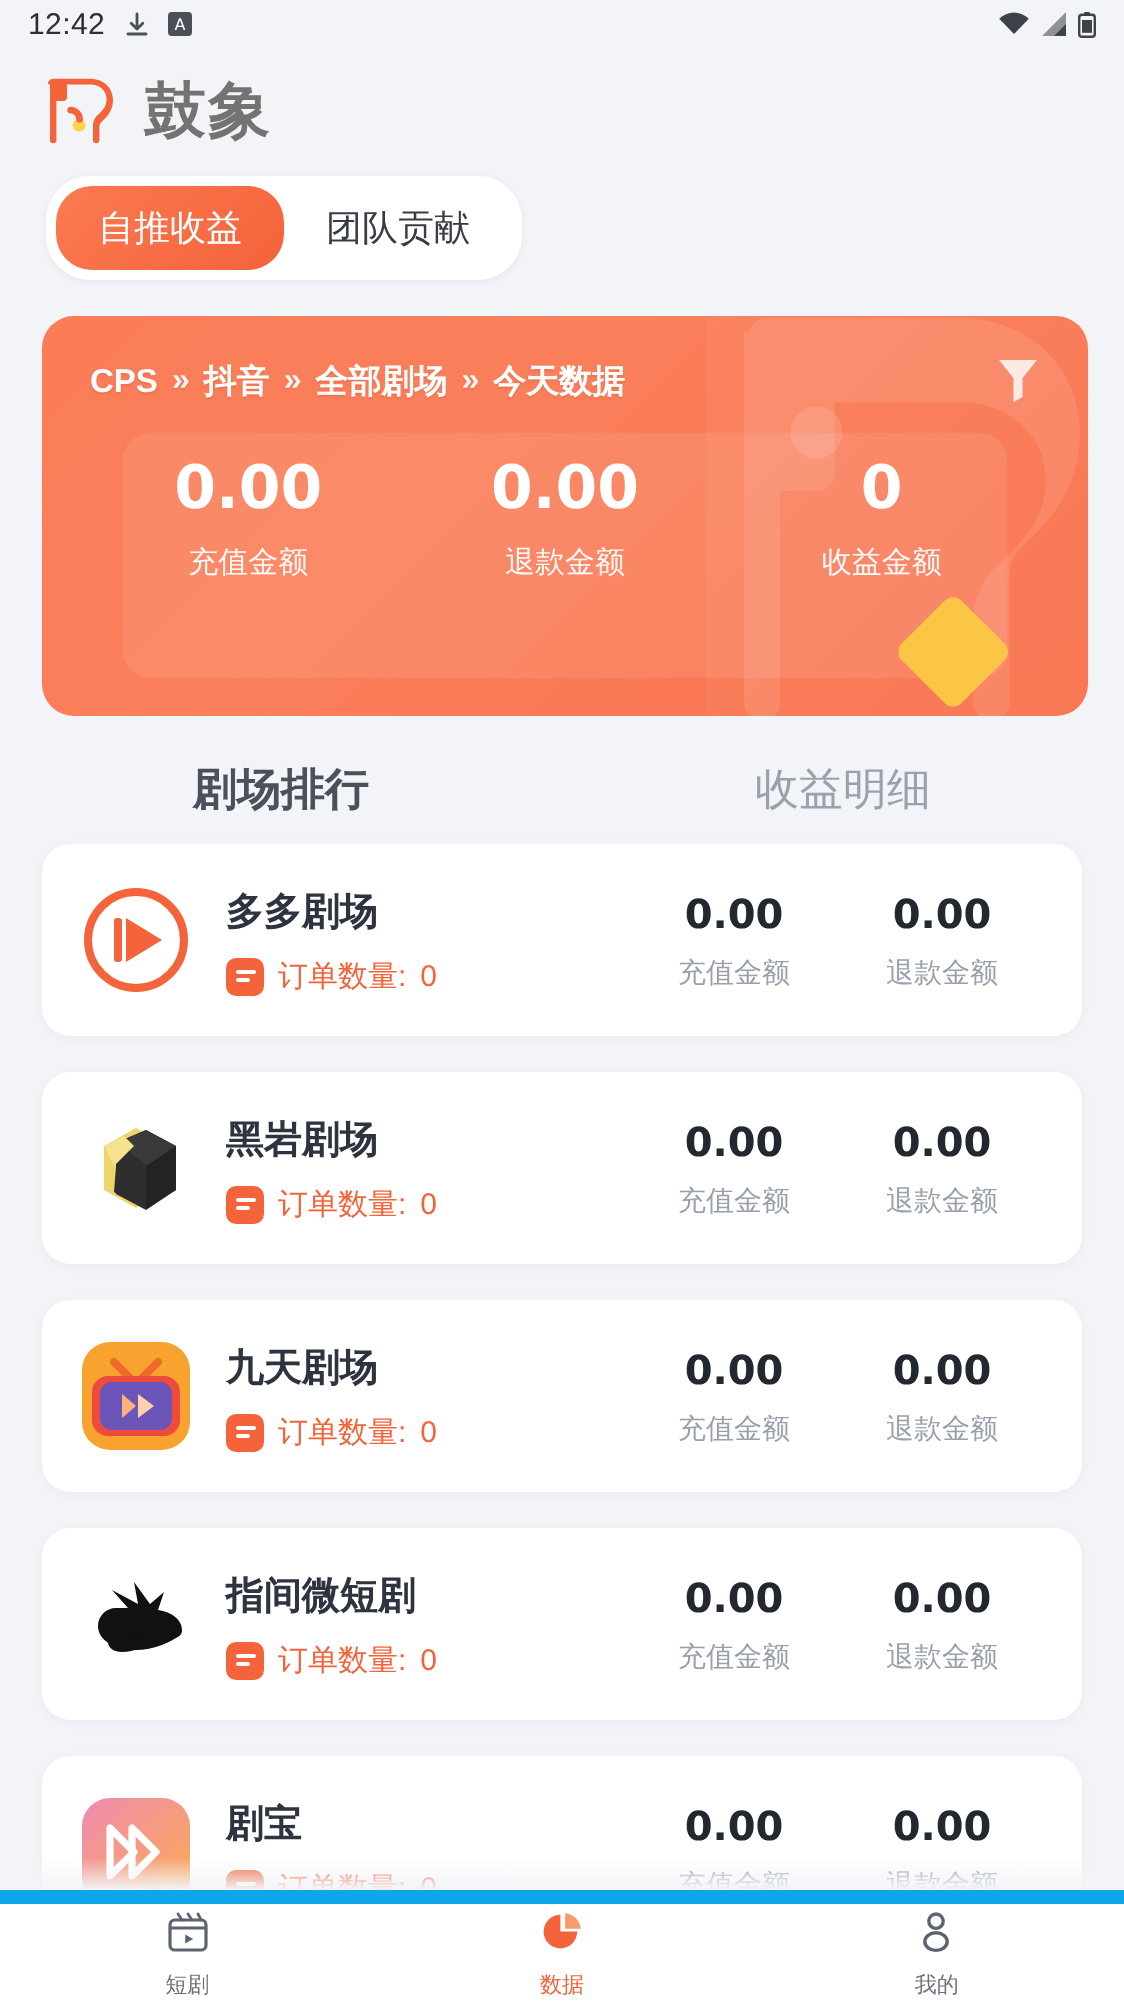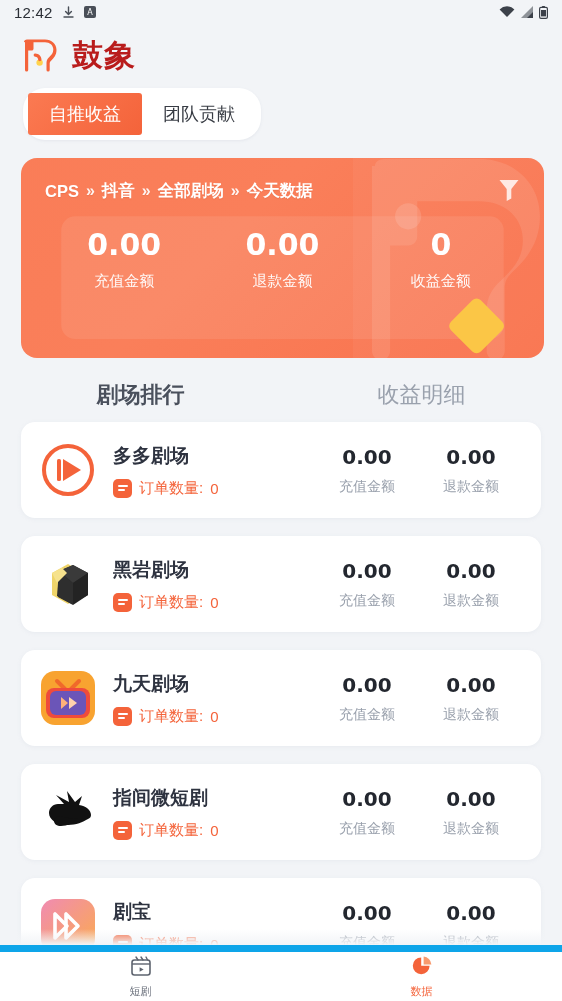--- a/index.html
+++ b/index.html
@@ -18,34 +18,34 @@
   }
   .sb-left { display: flex; align-items: center; gap: 9px; }
   .sb-time { font-size: 15px; color: #2b2f36; letter-spacing: .2px; }
   .sb-right { display: flex; align-items: center; gap: 5px; }
   .ico { display: block; }
 
   
   .brandbar { padding: 6px 0 0 20px; height: 58px; display: flex; align-items: center; }
   .brand { display: flex; align-items: center; gap: 8px; }
   .brand-name {
-    font-size: 31px; font-weight: bold; color: #b91c1c; letter-spacing: 1px;
+    font-size: 31px; font-weight: bold; color: #737373; letter-spacing: 1px;
     font-family: "DejaVu Sans", "Liberation Sans", sans-serif;
   }
 
   
   .seg-wrap { padding: 6px 0 0 23px; }
   .seg {
     display: inline-flex; align-items: center;
     background: #ffffff; border-radius: 22px; padding: 5px;
     box-shadow: 0 1px 3px rgba(140,150,170,.13);
   }
   .seg-item {
     font-size: 18px; color: #383c44; padding: 9px 21px;
-    border-radius: 3px; white-space: nowrap; cursor: pointer;
+    border-radius: 18px; white-space: nowrap; cursor: pointer;
   }
   .seg-item.active {
     background: linear-gradient(135deg,#fb7a52,#f4633a);
     color: #fff;
   }
 
   
   .hero-wrap { padding: 18px 18px 0 21px; }
   .hero {
     position: relative; border-radius: 16px; overflow: hidden;
@@ -394,15 +394,22 @@
       </svg>
       <div class="tb-l">短剧</div>
     </div>
     <div class="tb active">
       <svg width="24" height="24" viewBox="0 0 24 24">
         <path d="M11.2 3.4v8.4h8.4a8.4 8.4 0 1 1-8.4-8.4z" fill="#f4633a"></path>
         <path d="M13.6 2.6a8.6 8.6 0 0 1 7.8 7.8h-7.8z" fill="#f89a6e"></path>
       </svg>
       <div class="tb-l">数据</div>
     </div>
+    <div class="tb">
+      <svg width="24" height="24" viewBox="0 0 24 24">
+        <circle cx="12" cy="6.6" r="3.6" fill="none" stroke="#5e646f" stroke-width="1.7"></circle>
+        <ellipse cx="12" cy="16.8" rx="5.6" ry="4.4" fill="none" stroke="#5e646f" stroke-width="1.7"></ellipse>
+      </svg>
+      <div class="tb-l">我的</div>
+    </div>
   </div>
 
 </div>
 
 </body></html>

